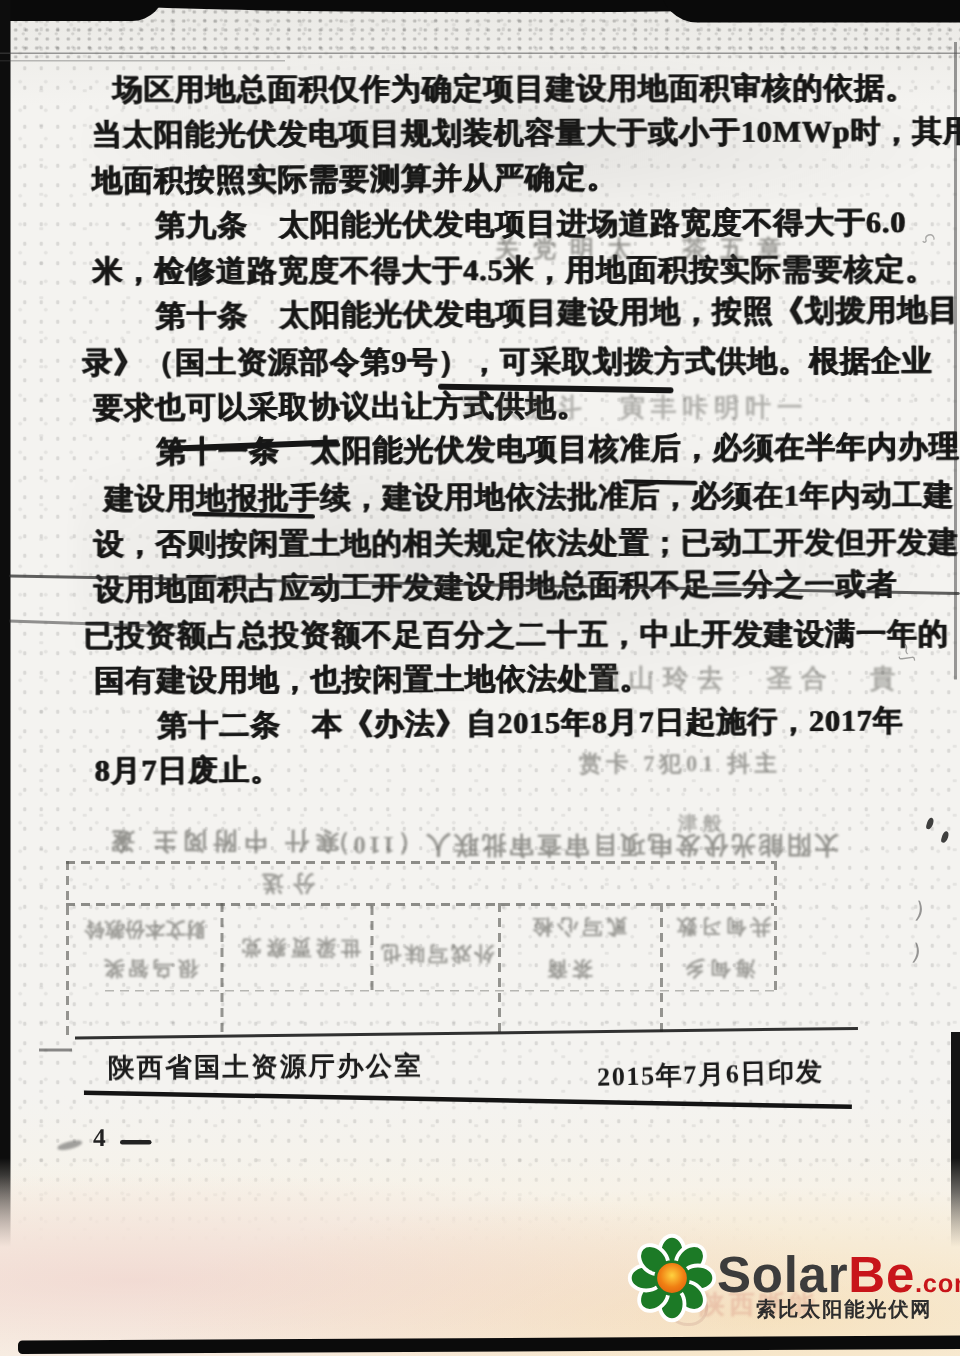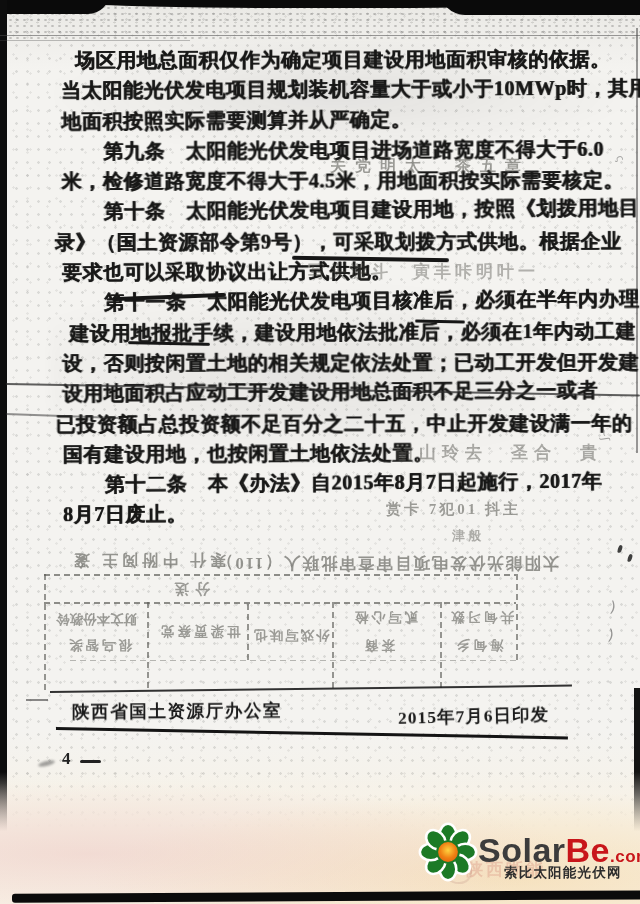--- a/index.html
+++ b/index.html
@@ -113,21 +113,21 @@
   <div class="abs ink m2"></div>
   <div class="abs ink u3"></div>
   <div class="abs ink u4"></div>
   <div class="abs scratch noi"></div>
   <div class="abs scratch2 noi"></div>
 
   <div class="abs bleed" style="left:330px;top:108px;font-size:16px;letter-spacing:9px;margin-top:48px;">关党明太　茶五章</div>
   <div class="abs bleed" style="left:396px;top:441px;font-size:17px;letter-spacing:6px;opacity:.42;">阴山玲去　圣合　貴</div>
   <div class="abs bleed" style="left:308px;top:260px;font-size:17px;letter-spacing:4px;opacity:.38;">写头游斗　寅丰咔明叶一</div>
   <div class="abs bleed" style="left:386px;top:500px;font-size:15px;letter-spacing:3px;">赏卡 7犯01 抖主</div>
-  <div class="abs bleed" style="left:452px;top:527px;font-size:13px;opacity:.4;">津 般</div>
+  <div class="abs bleed" style="left:452px;top:540px;font-size:13px;opacity:.4;">津 般</div>
   <div class="abs bleed flip" style="left:70px;top:549px;font-size:16px;letter-spacing:4px;opacity:.55;">寒什 中附阅主 邃</div>
   <div class="abs bleed flip" style="left:215px;top:552px;font-size:16.5px;letter-spacing:2px;opacity:.55;">太阳能光伏发电项目审查审批联人（110）</div>
 
   <div>
     <div class="abs tl-line" style="left:44px;top:574px;width:472px;height:1.6px;"></div>
     <div class="abs tl-line" style="left:44px;top:602px;width:472px;height:1.6px;"></div>
     <div class="abs tl-line" style="left:70px;top:660px;width:448px;height:1.2px;opacity:.6;"></div>
     <div class="abs tl-vline" style="left:44px;top:574px;width:1.6px;height:116px;"></div>
     <div class="abs tl-vline" style="left:147px;top:602px;width:1.6px;height:86px;"></div>
     <div class="abs tl-vline" style="left:247px;top:602px;width:1.6px;height:58px;"></div>

